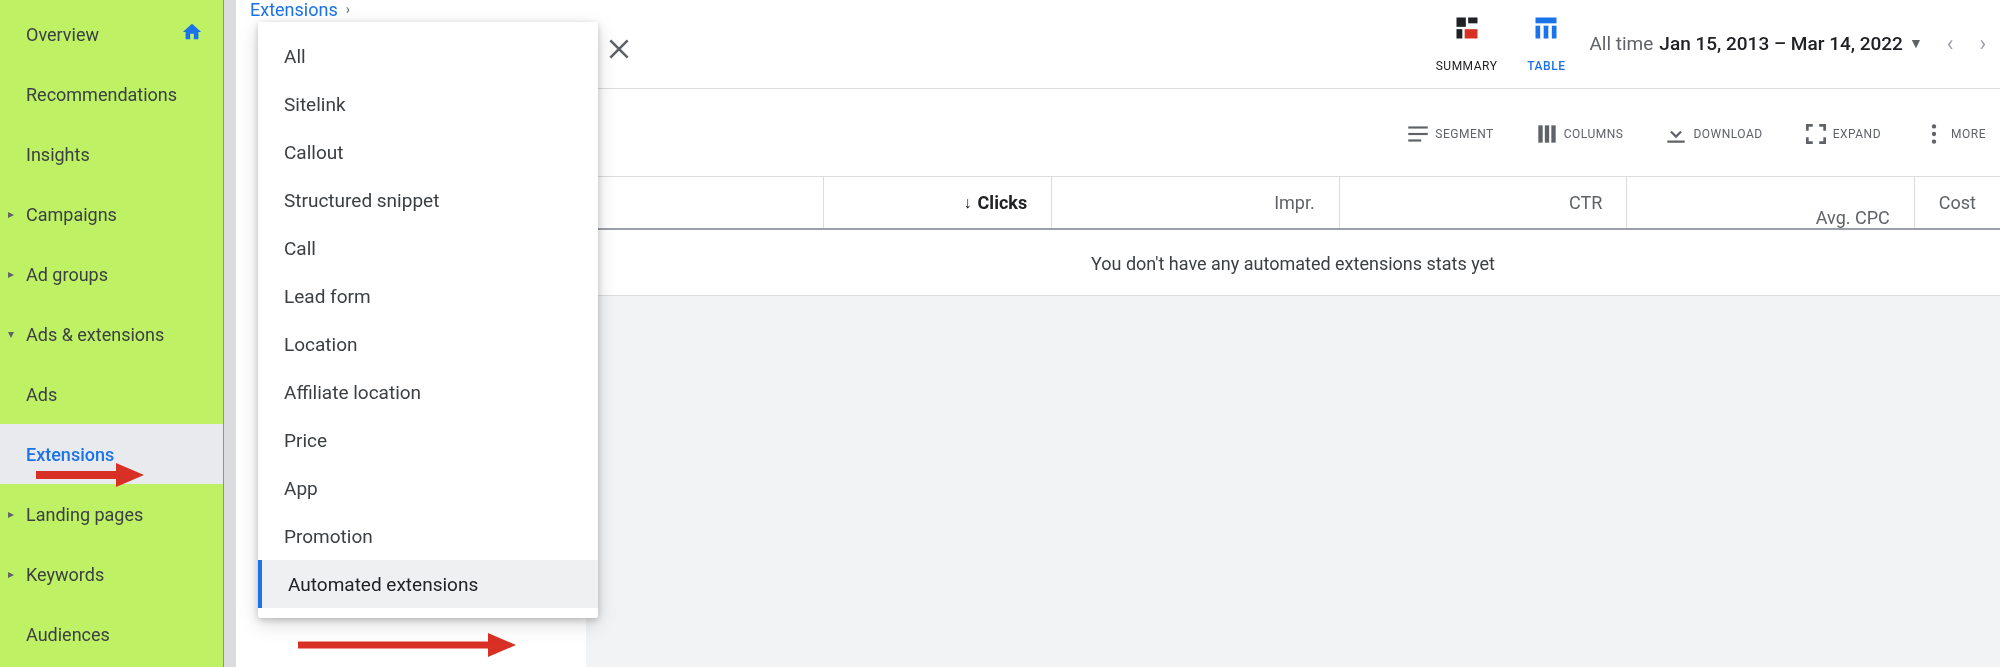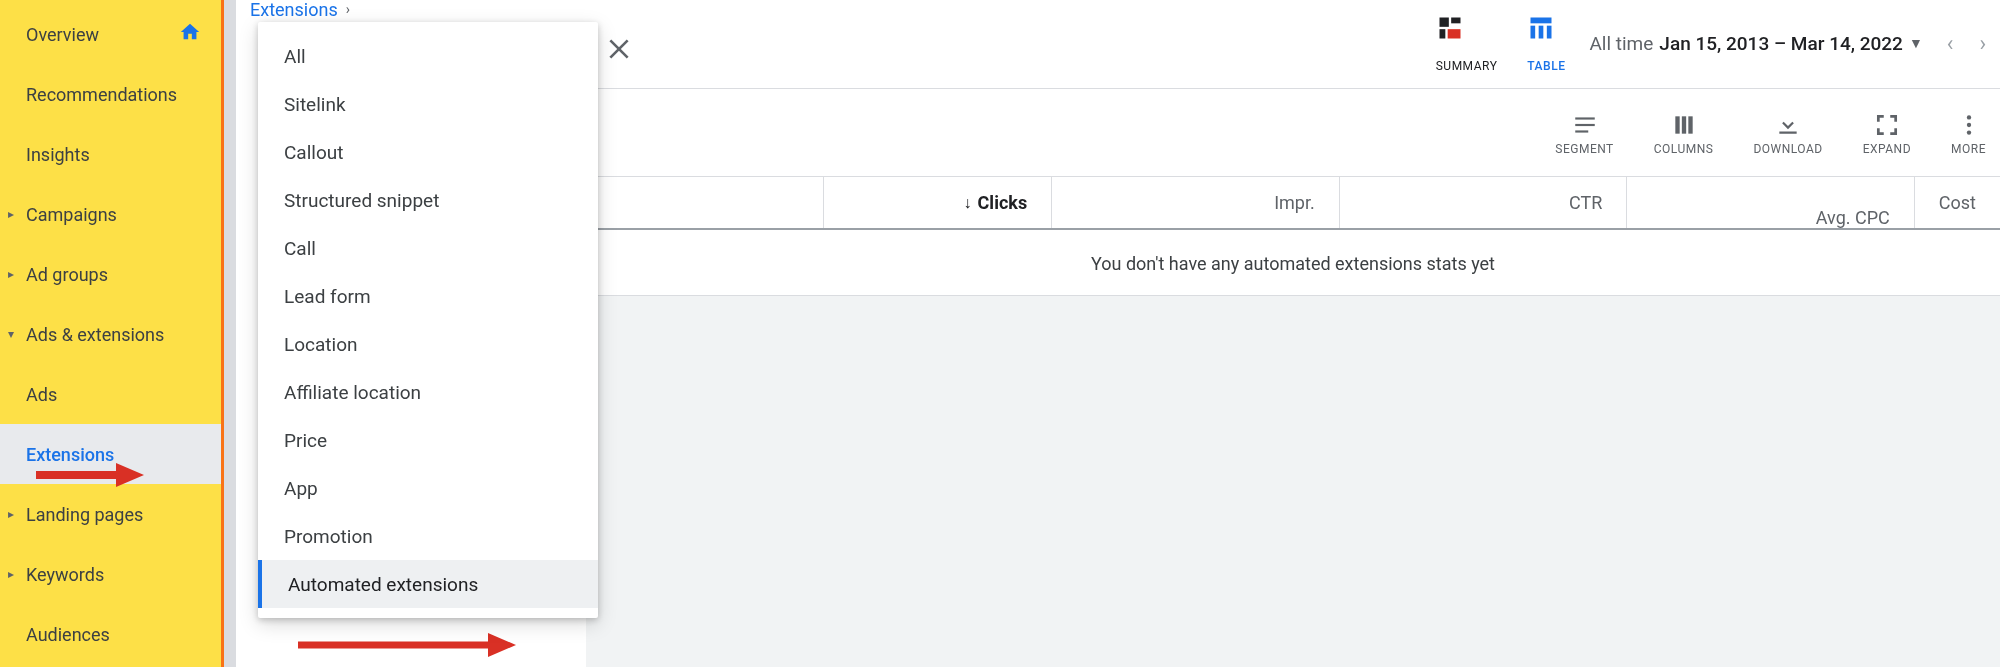--- a/index.html
+++ b/index.html
@@ -13,22 +13,22 @@
   overflow: hidden;
   position: relative;
 }
 
 
 .sidebar {
   position: absolute;
   left: 0; top: 0;
   width: 224px;
   height: 100%;
-  background: #fde047;
-  border-right: 3px solid #f97316;
+  background: #bef264;
+  border-right: 1px solid #f97316;
   padding-top: 4px;
 }
 .sidebar-item {
   display: flex;
   align-items: center;
   height: 60px;
   padding: 0 20px 0 26px;
   font-size: 18px;
   color: #3c4043;
   cursor: pointer;
@@ -150,20 +150,21 @@
   align-items: center;
   gap: 24px;
 }
 .view-toggle {
   display: flex;
   gap: 30px;
 }
 .view-btn {
   display: flex;
   flex-direction: column;
+  align-items: center;
   gap: 17px;
   cursor: pointer;
   font-size: 12px;
   letter-spacing: 0.5px;
 }
 .view-btn svg { display: block; }
 .view-btn.summary { color: #202124; }
 .view-btn.table { color: #1a73e8; font-weight: 500; }
 .date-range {
   display: flex;
@@ -198,21 +199,21 @@
   position: absolute;
   right: 14px;
   top: 104px;
   height: 60px;
   display: flex;
   align-items: center;
   gap: 40px;
 }
 .tool-btn {
   display: flex;
-  flex-direction: column;
+  flex-direction: row;
   align-items: center;
   gap: 4px;
   cursor: pointer;
   color: #5f6368;
   font-size: 12px;
   letter-spacing: 0.5px;
 }
 
 
 .table-head {

